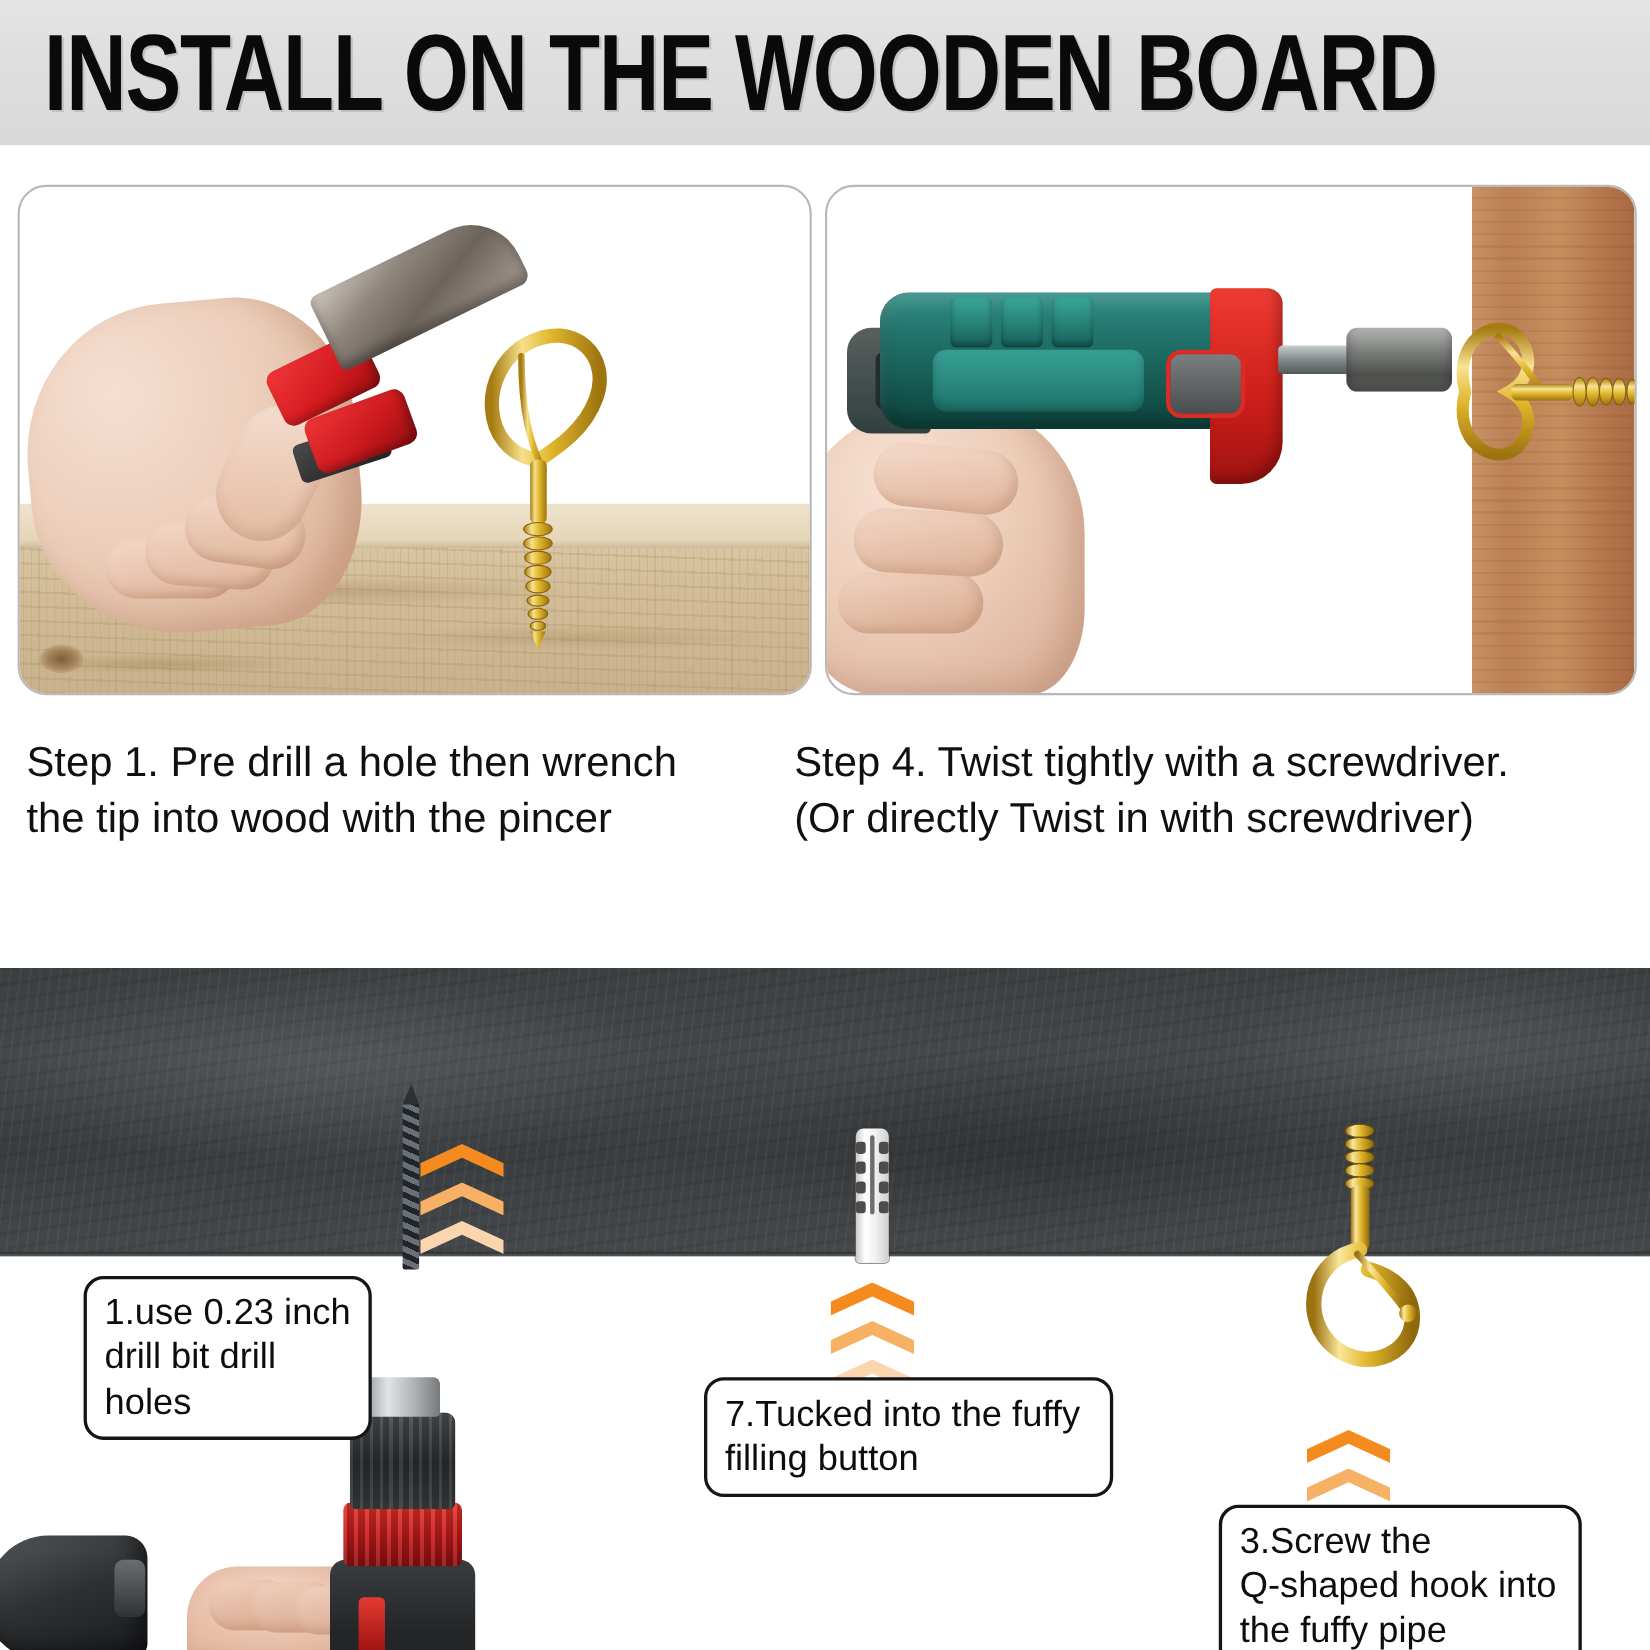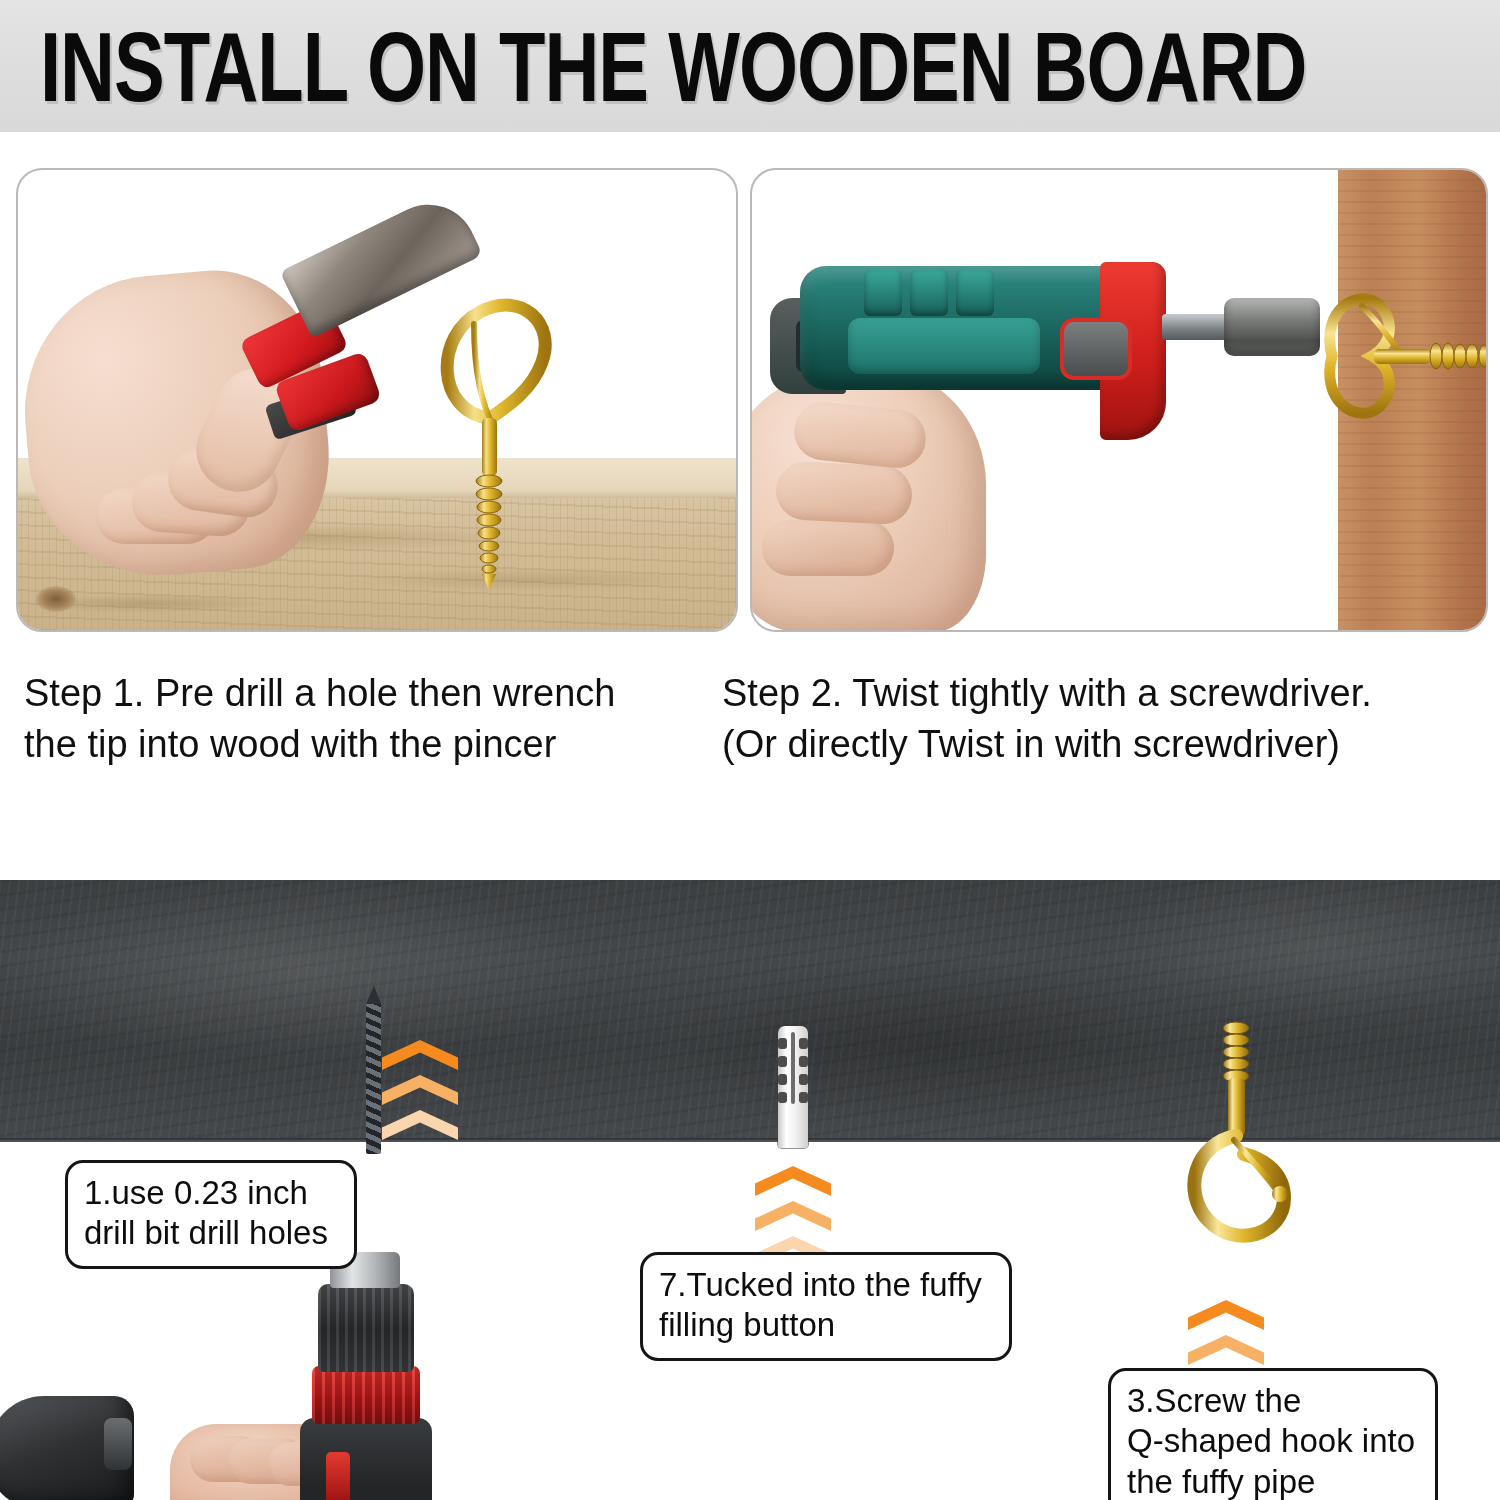--- a/index.html
+++ b/index.html
@@ -336,21 +336,21 @@
   .callout{
     position:absolute;
     background:#ffffff;
     border:3px solid #151515;
     border-radius:18px;
     padding:10px 16px 12px 16px;
     font-size:33px;line-height:1.22;color:#0d0d0d;
     white-space:pre-line;
     box-sizing:border-box;
   }
-  #callout-1{left:65px;top:1160px;width:292px;}
+  #callout-1{left:76px;top:1160px;width:262px;}
   #callout-2{left:640px;top:1252px;width:372px;}
   #callout-3{left:1108px;top:1368px;width:330px;}
 </style>
 </head>
 <body>
 
 <div class="page">
 
   <div class="band" id="band-wooden">
     <div class="band-title">INSTALL ON THE WOODEN BOARD</div>
@@ -451,21 +451,21 @@
           <ellipse cx="207" cy="74" rx="4" ry="8"></ellipse>
         </g>
         <path d="M211 67 L224 74 L211 81 Z" fill="url(#gold2)"></path>
       </svg>
     </div>
   </div>
 
   <div class="captions">
     <div class="caption" id="caption-step1">Step 1. Pre drill a hole then wrench
 the tip into wood with the pincer</div>
-    <div class="caption" id="caption-step2">Step 2. Twist tightly with a screwdriver.
+    <div class="caption" id="caption-step2">Step 4. Twist tightly with a screwdriver.
 (Or directly Twist in with screwdriver)</div>
   </div>
 
 
   <div class="wall-scene">
     <div class="wall"></div>
     <div class="wall-bottom-edge"></div>
 
     <div class="bit" style="left:366px;top:122px;"></div>
     <div class="bit-tip" style="left:366px;top:106px;"></div>

